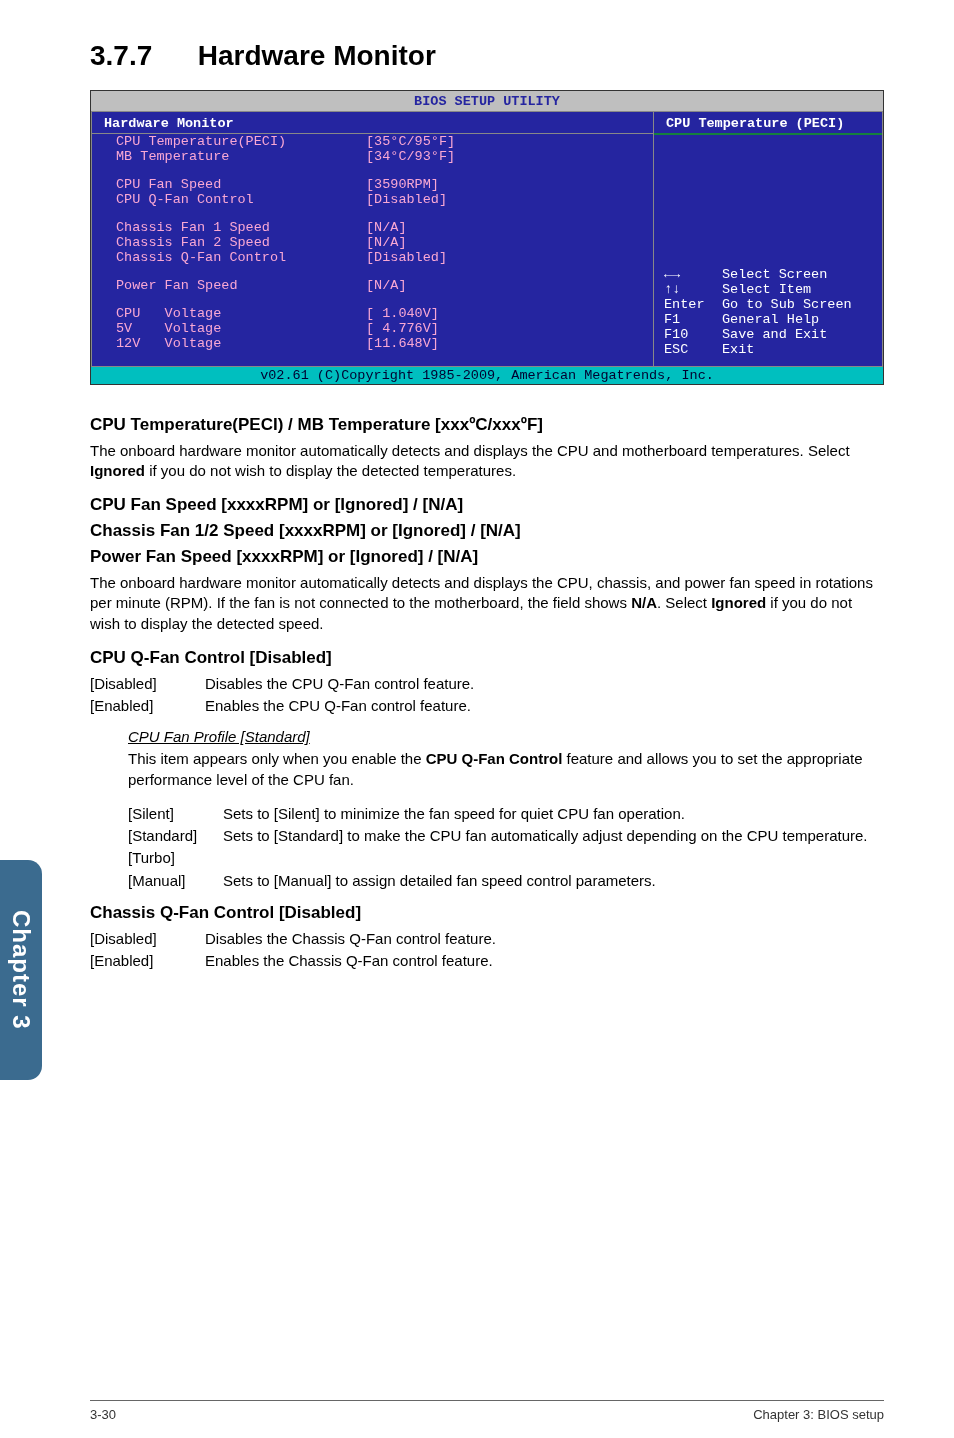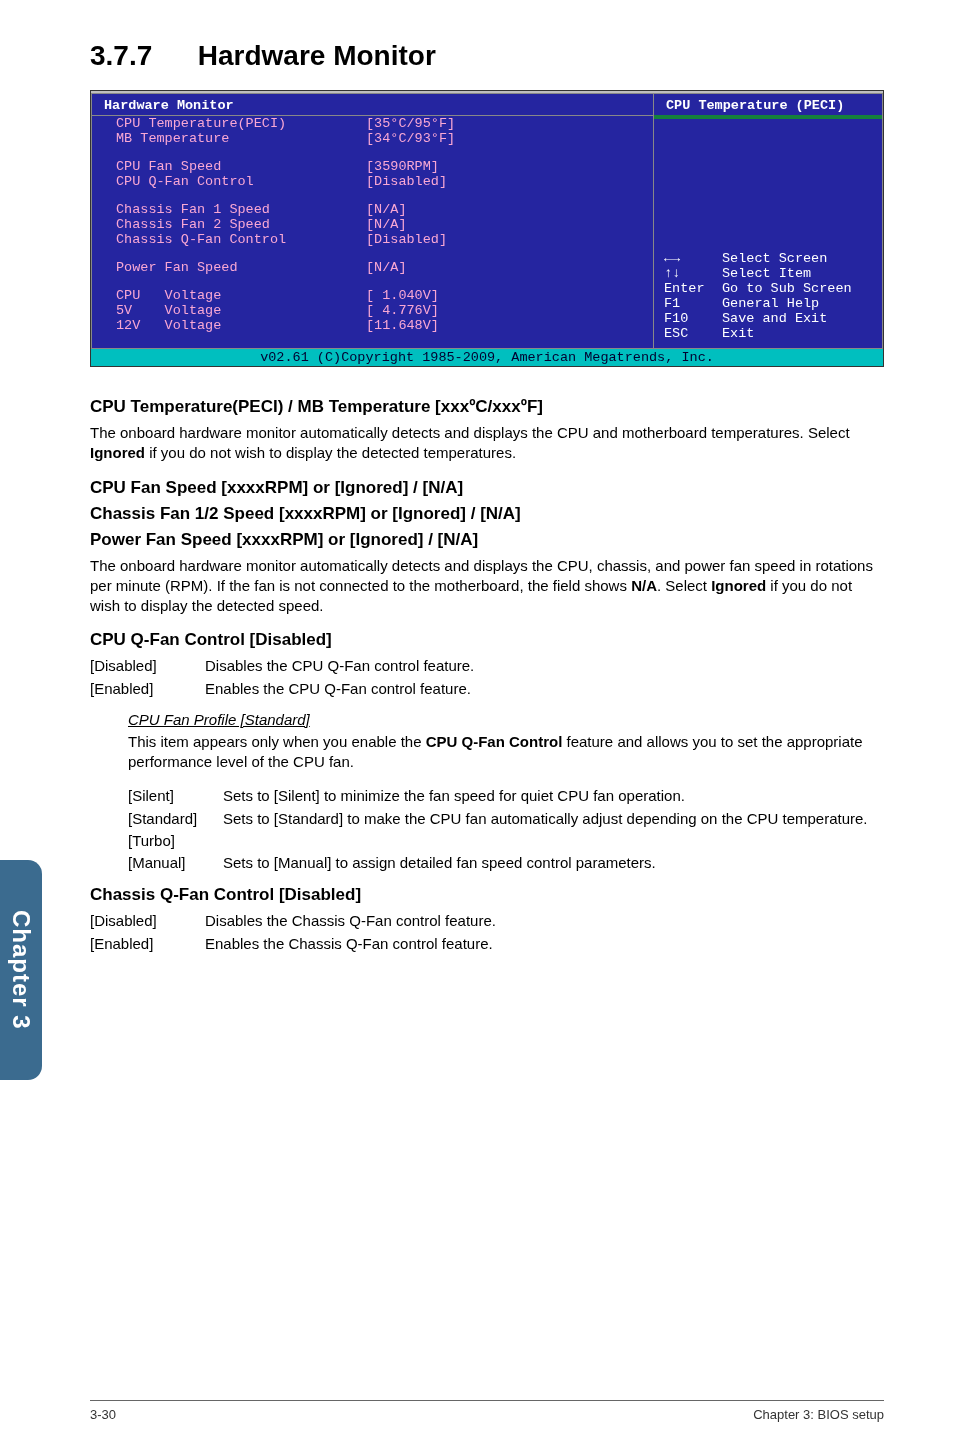--- a/index.html
+++ b/index.html
@@ -82,21 +82,21 @@
     background: #2525a0;
     color: #fff;
     padding: 2px 12px;
     border-bottom: 1px solid #888;
     font-weight: bold;
   }
   .bios-right-hdr {
     background: #2525a0;
     color: #fff;
     padding: 2px 12px;
-    border-bottom: 4px solid #15803d;
+    border-bottom: 2px solid #15803d;
     font-weight: bold;
   }
   .bios-row {
     display: flex;
     padding: 0 24px;
     color: #f9a8d4;
     align-items: flex-end;
   }
   .bios-label { width: 250px; flex: 0 0 250px; }
   .bios-val { flex: 0 0 auto; }
@@ -153,20 +153,21 @@
 
 <div class="page">
 
   <h2 class="section-num">
     <span class="num">3.7.7</span>
     <span>Hardware Monitor</span>
   </h2>
 
   <div class="bios-box">
     <div class="bios-title-row">
+      <div>BIOS SETUP UTILITY</div>
     </div>
     <div class="bios-body">
       <div class="bios-left">
         <div class="bios-subhdr">Hardware Monitor</div>
 
         <div class="bios-row">
             <span class="bios-label">CPU Temperature(PECI)</span>
             <span class="bios-val">[35°C/95°F]</span>
           </div>
         <div class="bios-row">

